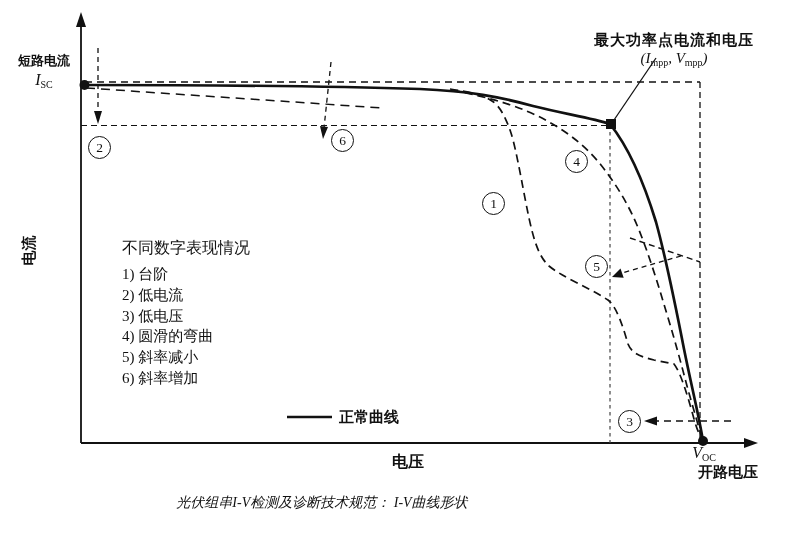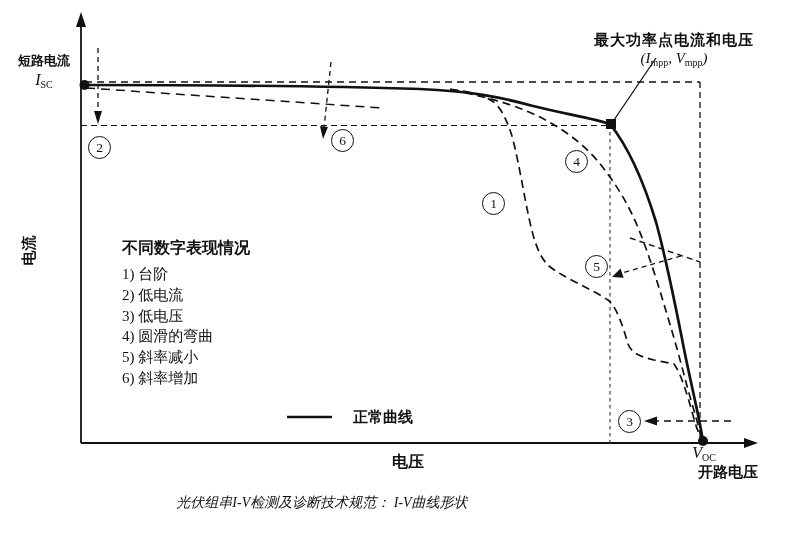--- a/index.html
+++ b/index.html
@@ -9,21 +9,21 @@
   .lbl{position:absolute;color:#111;white-space:nowrap;}
   .b{font-weight:700;}
   .ctr{text-align:center;}
   .sym{font-style:italic;font-size:16px;}
   .sym sub{font-style:normal;font-size:10px;vertical-align:-3px;letter-spacing:0;}
   .ylab{transform:rotate(-90deg);transform-origin:center;}
   .marker{position:absolute;width:21px;height:21px;border:1.6px solid #111;border-radius:50%;
           display:flex;align-items:center;justify-content:center;font-size:13.5px;line-height:1;
           background:transparent;}
   .list{position:absolute;left:122px;top:238px;font-size:15px;}
-  .list .hdr{font-weight:700;font-size:16px;margin-bottom:5px;}
+  .list .hdr{font-weight:400;font-size:16px;margin-bottom:5px;}
   .list .item{line-height:20.8px;}
   .formula{position:absolute;left:267px;top:336px;display:flex;align-items:center;gap:5px;font-size:15px;}
   .formula .flabel{font-weight:700;}
   .frac{display:inline-block;text-align:center;font-style:italic;font-size:14px;}
   .frac .num{display:block;border-bottom:1.4px solid #111;padding:0 5px 2px 5px;}
   .frac .den{display:block;padding-top:1px;}
   .frac sub{font-style:normal;font-size:9.5px;vertical-align:-3px;}
   .frac .x{font-style:normal;}
   .mpp{left:576px;top:31px;width:196px;text-align:center;line-height:18px;}
   .mpp .t{font-weight:700;font-size:15px;letter-spacing:1px;}
@@ -109,17 +109,17 @@
     <div class="hdr">不同数字表现情况</div>
     <div class="item">1) 台阶</div>
     <div class="item">2) 低电流</div>
     <div class="item">3) 低电压</div>
     <div class="item">4) 圆滑的弯曲</div>
     <div class="item">5) 斜率减小</div>
     <div class="item">6) 斜率增加</div>
   </div>
 
 
-  <div class="lbl b" style="left:353px;top:408px;font-size:15px;">正常曲线</div>
+  <div class="lbl b" style="left:339px;top:408px;font-size:15px;">正常曲线</div>
 
   <div class="lbl caption">光伏组串I-V检测及诊断技术规范： I-V曲线形状</div>
 
 </div>
 
 </body></html>

